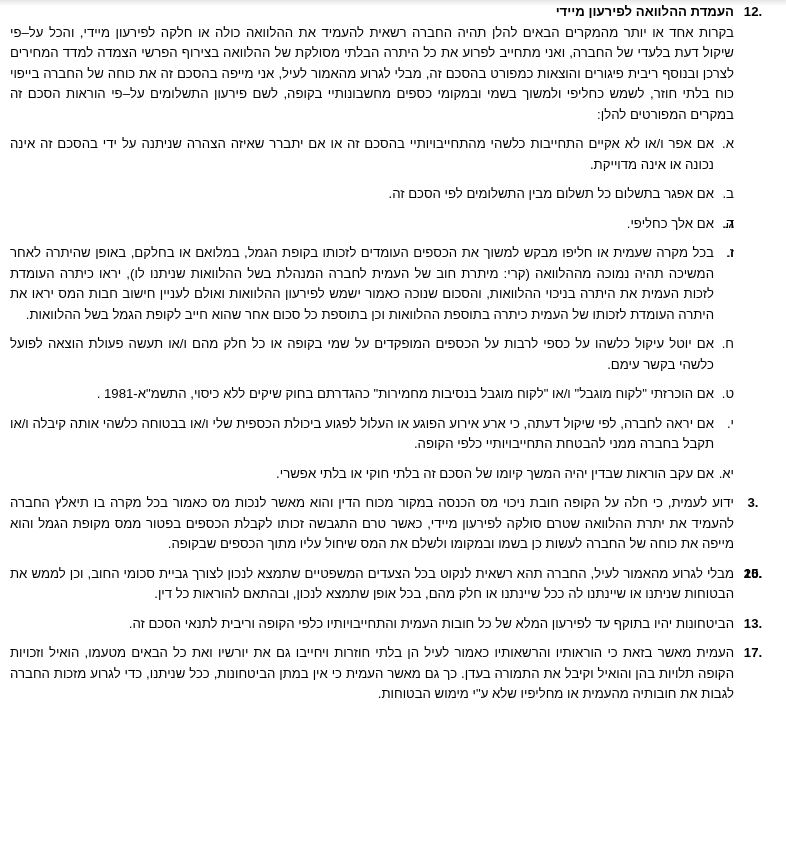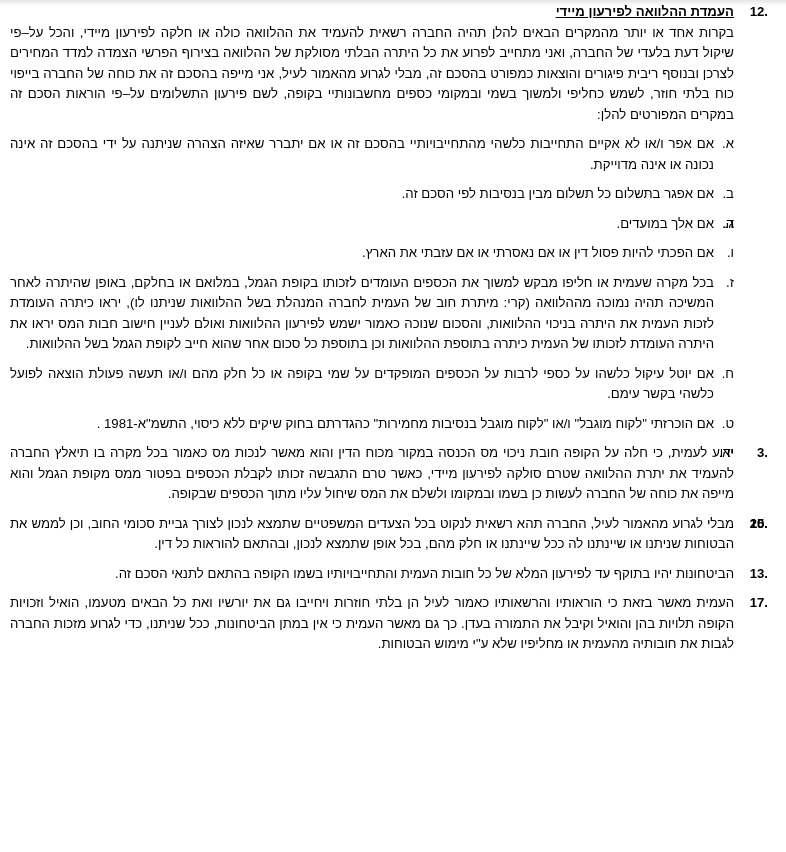--- a/index.html
+++ b/index.html
@@ -36,25 +36,24 @@
       padding-right: 34px;
       margin-bottom: 9px;
     }
     .sec-num {
       position: absolute;
       right: 0;
       top: 0;
       font-weight: bold;
       direction: ltr;
       width: 30px;
-      text-align: right;
+      text-align: center;
     }
     .sec-title {
       font-weight: bold;
-      text-decoration: underline;
     }
     .para {
       margin: 0 0 9px 0;
     }
     .sublist {
       margin: 0 0 0 0;
       padding: 0;
       list-style: none;
     }
     .subitem {
@@ -81,74 +80,75 @@
       <span class="sec-title">העמדת ההלוואה לפירעון מיידי</span>
     </div>
     <p class="para">בקרות אחד או יותר מהמקרים הבאים להלן תהיה החברה רשאית להעמיד את ההלוואה כולה או חלקה לפירעון מיידי, והכל על–פי שיקול דעת בלעדי של החברה, ואני מתחייב לפרוע את כל היתרה הבלתי מסולקת של ההלוואה בצירוף הפרשי הצמדה למדד המחירים לצרכן ובנוסף ריבית פיגורים והוצאות כמפורט בהסכם זה, מבלי לגרוע מהאמור לעיל, אני מייפה בהסכם זה את כוחה של החברה בייפוי כוח בלתי חוזר, לשמש כחליפי ולמשוך בשמי ובמקומי כספים מחשבונותיי בקופה, לשם פירעון התשלומים על–פי הוראות הסכם זה במקרים המפורטים להלן:</p>
     <ul class="sublist">
       <li class="subitem">
         <span class="sub-letter">א.</span>
         <span>אם אפר ו/או לא אקיים התחייבות כלשהי מהתחייבויותיי בהסכם זה או אם יתברר שאיזה הצהרה שניתנה על ידי בהסכם זה אינה נכונה או אינה מדוייקת.</span>
       </li>
       <li class="subitem">
         <span class="sub-letter">ב.</span>
-        <span>אם אפגר בתשלום כל תשלום מבין בנסיבות לפי הסכם זה.</span>
+        <span>אם אפגר בתשלום כל תשלום מבין התשלומים לפי הסכם זה.</span>
       </li>
       <li class="subitem">
         <span class="sub-letter">ג.</span>
       </li>
       <li class="subitem">
         <span class="sub-letter">ד.</span>
       </li>
       <li class="subitem">
         <span class="sub-letter">ה.</span>
-        <span>אם אלך במועדים.</span>
+        <span>אם אלך כחליפי.</span>
       </li>
       <li class="subitem">
         <span class="sub-letter">ו.</span>
-        <span>אם הפכתי להיות פסול דין או אם נאסרתי או אם עזבתי את הארץ.</span>
       </li>
       <li class="subitem">
         <span class="sub-letter">ז.</span>
         <span>בכל מקרה שעמית או חליפו מבקש למשוך את הכספים העומדים לזכותו בקופת הגמל, במלואם או בחלקם, באופן שהיתרה לאחר המשיכה תהיה נמוכה מההלוואה (קרי: מיתרת חוב של העמית לחברה המנהלת בשל ההלוואות שניתנו לו), יראו כיתרה העומדת לזכות העמית את היתרה בניכוי ההלוואות, והסכום שנוכה כאמור ישמש לפירעון ההלוואות ואולם לעניין חישוב חבות המס יראו את היתרה העומדת לזכותו של העמית כיתרה בתוספת ההלוואות וכן בתוספת כל סכום אחר שהוא חייב לקופת הגמל בשל ההלוואות.</span>
       </li>
       <li class="subitem">
         <span class="sub-letter">ח.</span>
         <span>אם יוטל עיקול כלשהו על כספי לרבות על הכספים המופקדים על שמי בקופה או כל חלק מהם ו/או תעשה פעולת הוצאה לפועל כלשהי בקשר עימם.</span>
       </li>
       <li class="subitem">
         <span class="sub-letter">ט.</span>
         <span>אם הוכרזתי "לקוח מוגבל" ו/או "לקוח מוגבל בנסיבות מחמירות" כהגדרתם בחוק שיקים ללא כיסוי, התשמ"א-1981 .</span>
       </li>
       <li class="subitem">
         <span class="sub-letter">י.</span>
+        <span>אם יראה לחברה, לפי שיקול דעתה, כי ארע אירוע הפוגע או העלול לפגוע ביכולת הכספית שלי ו/או בבטוחה כלשהי אותה קיבלה ו/או תקבל בחברה ממני להבטחת התחייבויותיי כלפי הקופה.</span>
       </li>
       <li class="subitem">
         <span class="sub-letter">יא.</span>
+        <span>אם עקב הוראות שבדין יהיה המשך קיומו של הסכם זה בלתי חוקי או בלתי אפשרי.</span>
       </li>
     </ul>
   </div>
 
   <div class="section">
     <span class="sec-num">3.</span>
     <span>ידוע לעמית, כי חלה על הקופה חובת ניכוי מס הכנסה במקור מכוח הדין והוא מאשר לנכות מס כאמור בכל מקרה בו תיאלץ החברה להעמיד את יתרת ההלוואה שטרם סולקה לפירעון מיידי, כאשר טרם התגבשה זכותו לקבלת הכספים בפטור ממס מקופת הגמל והוא מייפה את כוחה של החברה לעשות כן בשמו ובמקומו ולשלם את המס שיחול עליו מתוך הכספים שבקופה.</span>
   </div>
 
   <div class="section">
     <span class="sec-num">20.</span>
   </div>
 
   <div class="section">
     <span class="sec-num">15.</span>
     <span>מבלי לגרוע מהאמור לעיל, החברה תהא רשאית לנקוט בכל הצעדים המשפטיים שתמצא לנכון לצורך גביית סכומי החוב, וכן לממש את הבטוחות שניתנו או שיינתנו לה ככל שיינתנו או חלק מהם, בכל אופן שתמצא לנכון, ובהתאם להוראות כל דין.</span>
   </div>
 
   <div class="section">
     <span class="sec-num">13.</span>
-    <span>הביטחונות יהיו בתוקף עד לפירעון המלא של כל חובות העמית והתחייבויותיו בשמו הקופה בהתאם לתנאי הסכם זה.</span>
+    <span>הביטחונות יהיו בתוקף עד לפירעון המלא של כל חובות העמית והתחייבויותיו כלפי הקופה וריבית לתנאי הסכם זה.</span>
   </div>
 
   <div class="section">
     <span class="sec-num">17.</span>
     <span>העמית מאשר בזאת כי הוראותיו והרשאותיו כאמור לעיל הן בלתי חוזרות ויחייבו גם את יורשיו ואת כל הבאים מטעמו, הואיל וזכויות הקופה תלויות בהן והואיל וקיבל את התמורה בעדן. כך גם מאשר העמית כי אין במתן הביטחונות, ככל שניתנו, כדי לגרוע מזכות החברה לגבות את חובותיה מהעמית או מחליפיו שלא ע"י מימוש הבטוחות.</span>
   </div>
 
 </div>
 
 </body></html>

